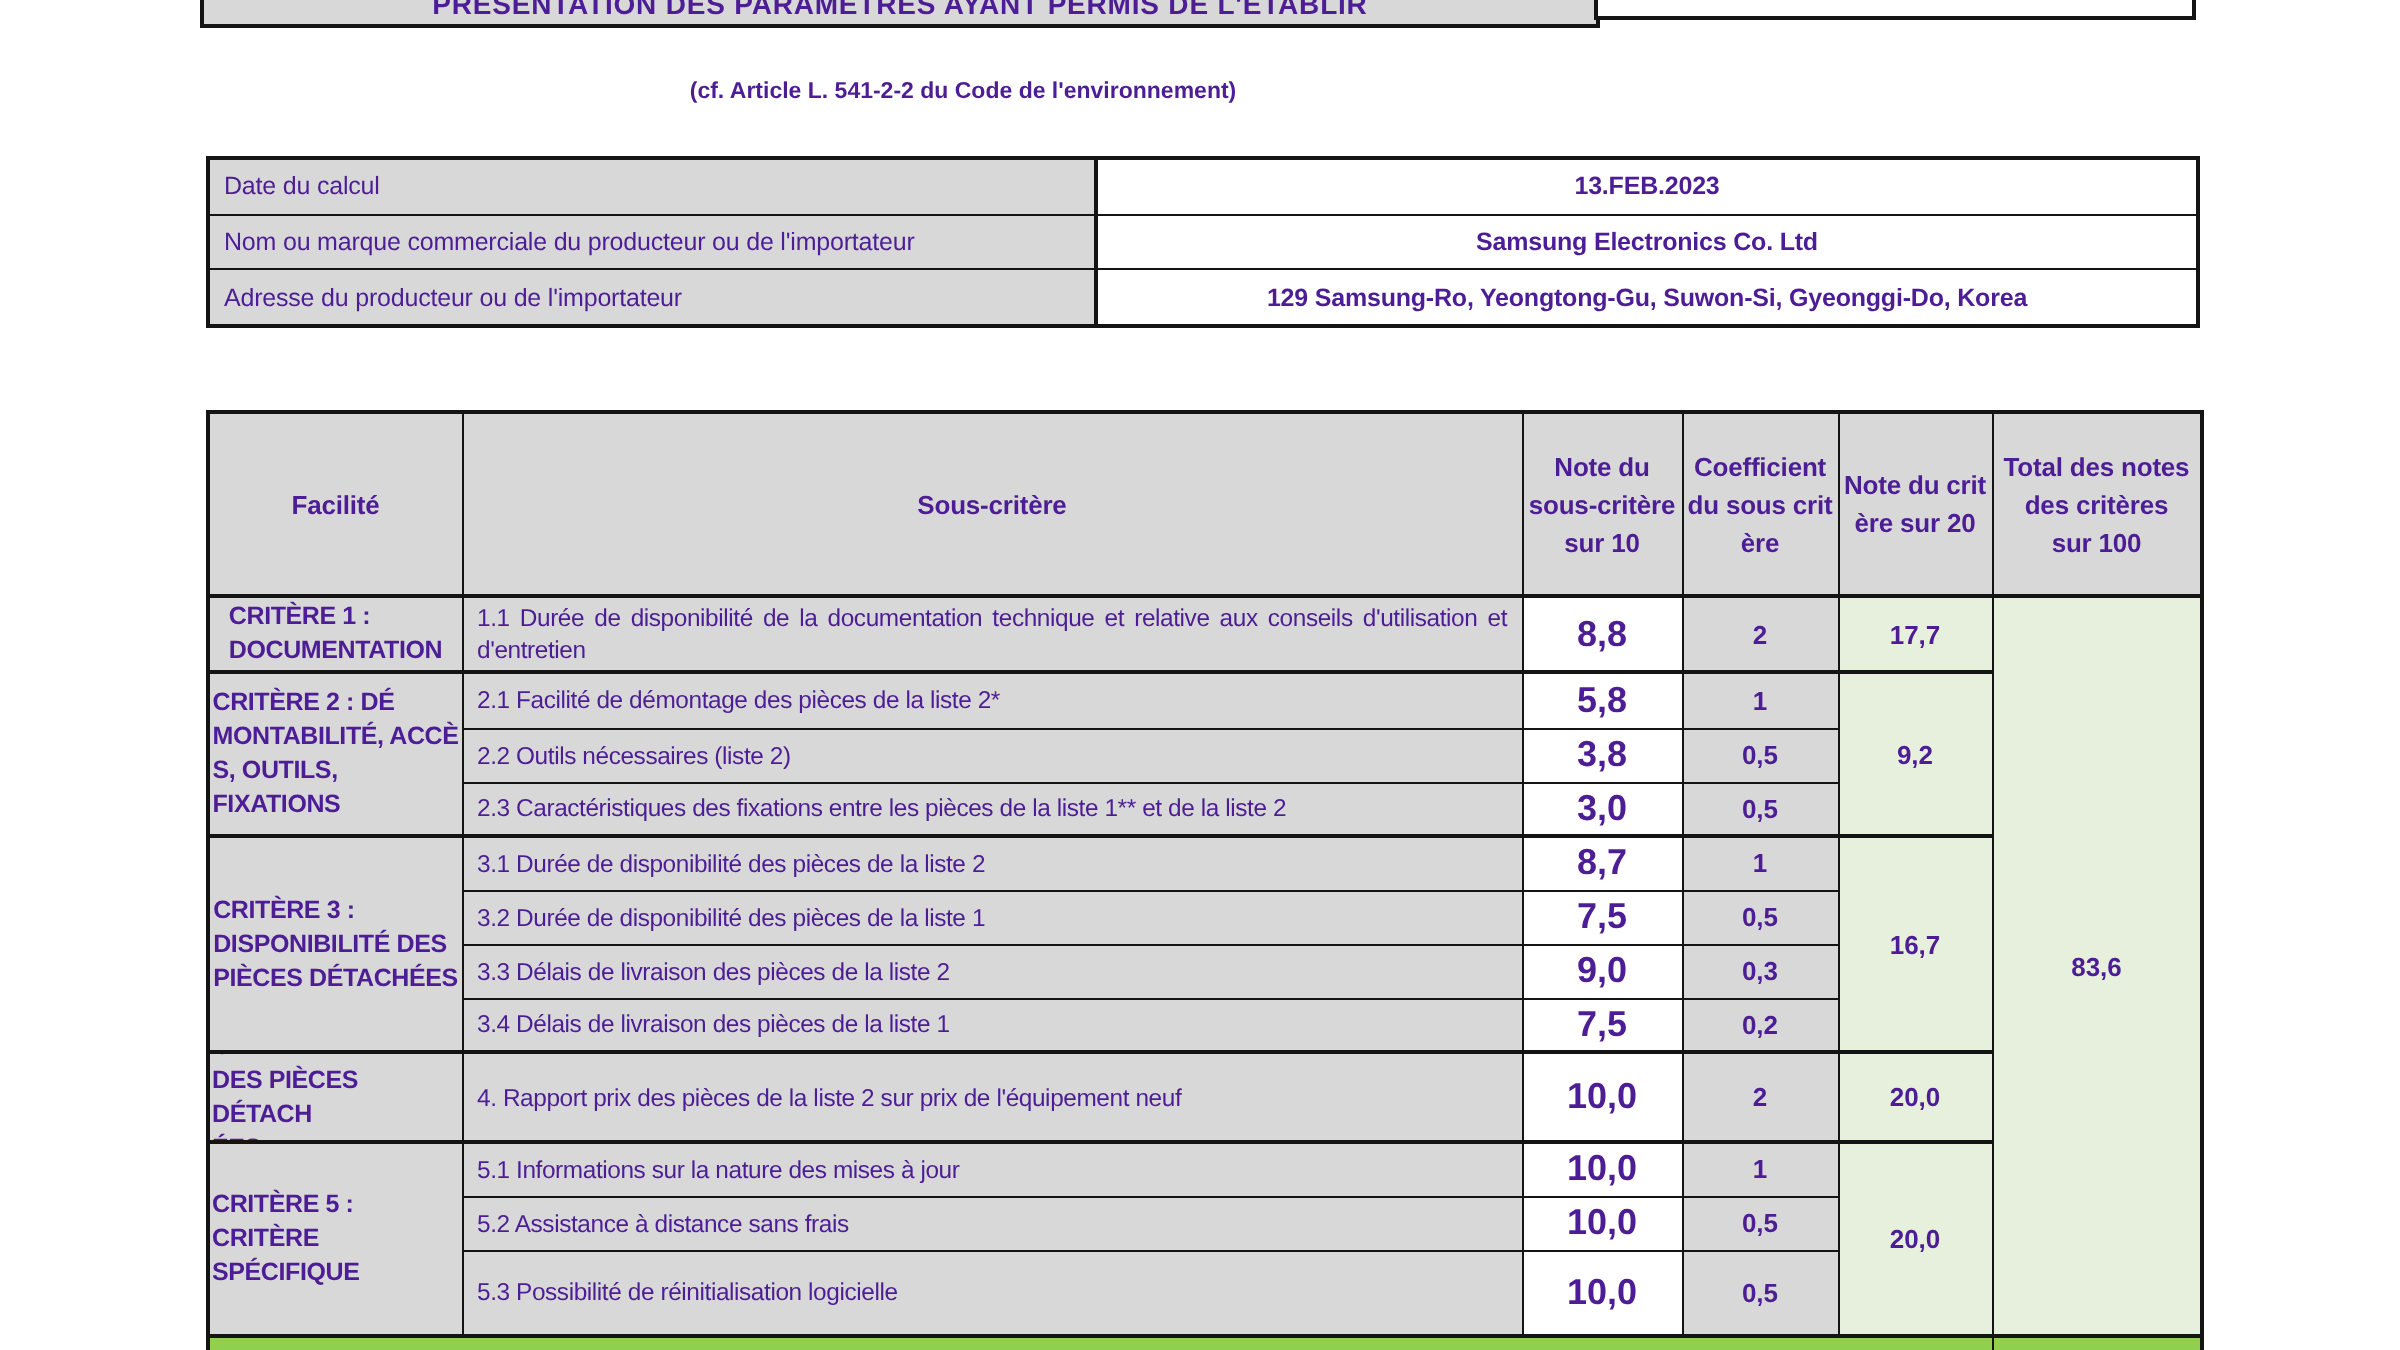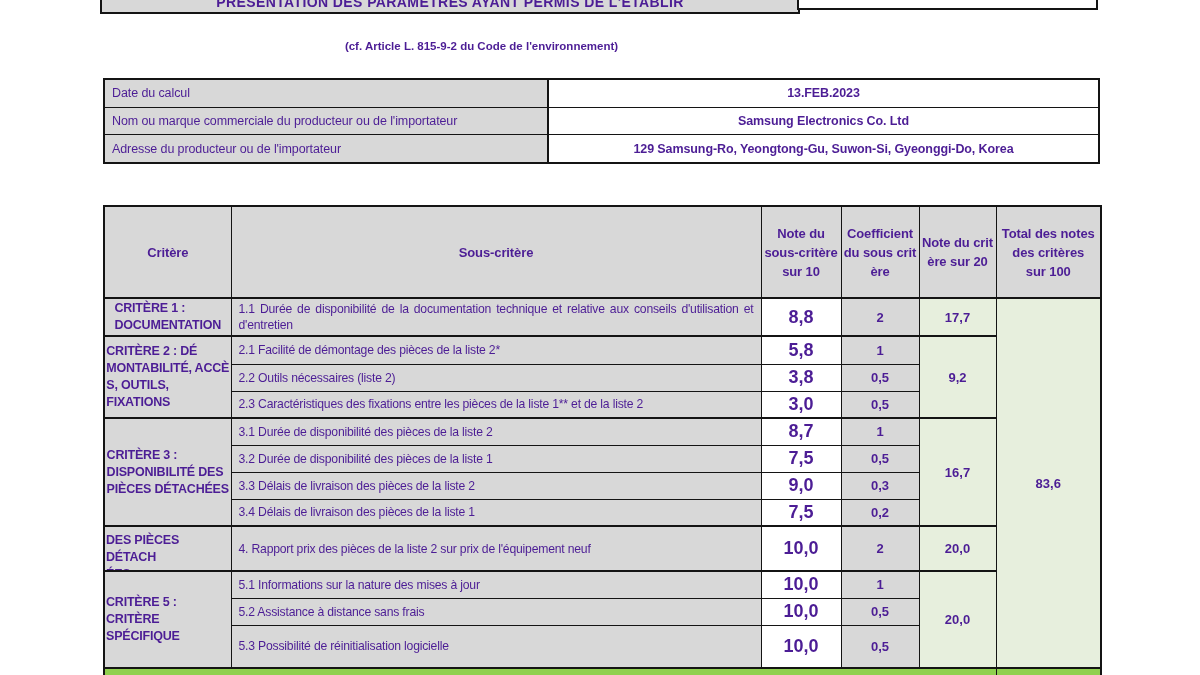--- a/index.html
+++ b/index.html
@@ -86,21 +86,21 @@
 </head>
 <body>
 
 <div class="page">
 
   <div class="top-title-box">
     <span>PRÉSENTATION DES PARAMÈTRES AYANT PERMIS DE L'ÉTABLIR</span>
   </div>
   <div class="top-empty-box"></div>
 
-  <div class="subtitle-ref">(cf. Article L. 815-9-2 du Code de l'environnement)</div>
+  <div class="subtitle-ref">(cf. Article L. 541-2-2 du Code de l'environnement)</div>
 
   <table class="info-table">
     <tbody>
         <tr>
           <td class="info-label">Date du calcul</td>
           <td class="info-value">13.FEB.2023</td>
         </tr>
         <tr>
           <td class="info-label">Nom ou marque commerciale du producteur ou de l'importateur</td>
           <td class="info-value">Samsung Electronics Co. Ltd</td>
@@ -116,21 +116,21 @@
     <colgroup>
       <col style="width:127px">
         <col style="width:530px">
         <col style="width:80px">
       <col style="width:78px">
         <col style="width:77px">
         <col style="width:105px">
     </colgroup>
     <tbody>
         <tr class="head-row">
-          <th class="">Critère</th>
+          <th class="">Facilité</th>
           <th class="">Sous-critère</th>
           <th class="">Note du
 sous-critère
 sur 10</th>
           <th class="">Coefficient
 du sous crit
 ère</th>
           <th class="">Note du crit
 ère sur 20</th>
           <th class="">Total des notes

